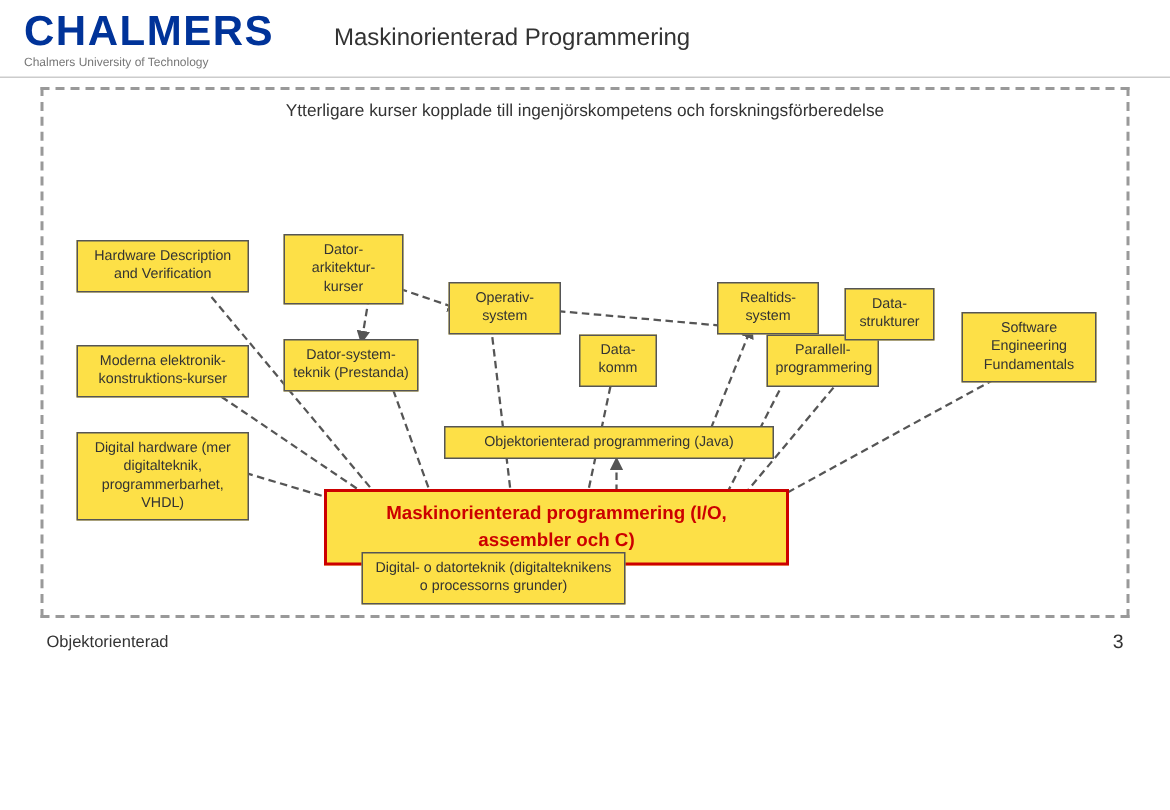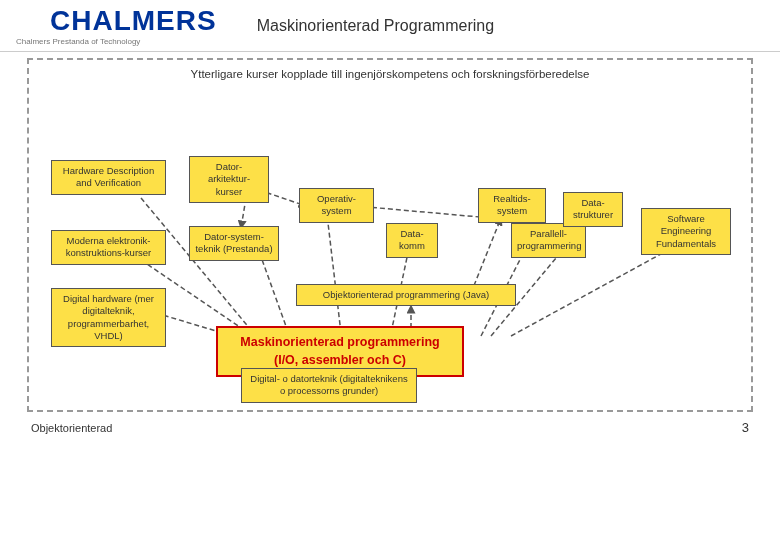--- a/index.html
+++ b/index.html
@@ -78,22 +78,22 @@
       height: 100%;
       pointer-events: none;
       overflow: visible;
     }
   </style>
 </head>
 <body>
 
 <div id="header">
   <div>
-    <span id="logo-text" style="font-size:28px;font-weight:900;color:#003399;letter-spacing:1px;font-family:'Arial Black',Arial,sans-serif;margin-left:34px;">CHALMERS</span>
-    <span style="font-size:8px;color:#777;display:block;">Chalmers Prestanda of Technology</span>
+    <span id="logo-text" style="font-size:28px;font-weight:900;color:#003399;letter-spacing:1px;font-family:'Arial Black',Arial,sans-serif;">CHALMERS</span>
+    <span style="font-size:8px;color:#777;display:block;">Chalmers University of Technology</span>
   </div>
   <div style="margin-left:40px;font-size:16px;color:#333;">Maskinorienterad Programmering</div>
 </div>
 
 <div id="main" style="padding:6px 27px;">
   <div id="outer-box" style="border:2px dashed #999;padding:8px 12px 12px;position:relative;">
     <div style="text-align:center;font-size:11.5px;margin-bottom:8px;color:#333;">Ytterligare kurser kopplade till ingenjörskompetens och forskningsförberedelse</div>
 
     <div id="diagram" style="position:relative;width:100%;height:310px;">
 
@@ -154,21 +154,21 @@
       <div class="pbox" style="left:345px;top:135px;width:52px;">Data-komm</div>
 
       <div class="pbox" style="left:437px;top:100px;width:68px;">Realtids-system</div>
 
       <div class="pbox" style="left:470px;top:135px;width:75px;">Parallell-programmering</div>
 
       <div class="pbox" style="left:522px;top:104px;width:60px;">Data-strukturer</div>
 
       <div class="pbox" style="left:600px;top:120px;width:90px;">Software Engineering Fundamentals</div>
 
-      <div class="pbox red-box" style="left:175px;top:238px;width:248px;padding:6px 10px;font-size:12.5px;border:2px solid #cc0000;color:#cc0000;font-weight:bold;text-align:center;line-height:1.4;">Maskinorienterad programmering
+      <div class="pbox red-box" style="left:175px;top:238px;width:310px;padding:6px 10px;font-size:12.5px;border:2px solid #cc0000;color:#cc0000;font-weight:bold;text-align:center;line-height:1.4;">Maskinorienterad programmering
 (I/O, assembler och C)</div>
 
       <div class="pbox" style="left:255px;top:196px;width:220px;text-align:center;">Objektorienterad programmering (Java)</div>
 
       <div class="pbox" style="left:200px;top:280px;width:176px;text-align:center;">Digital- o datorteknik
 (digitalteknikens o processorns grunder)</div>
 
     </div>
   </div>
 

